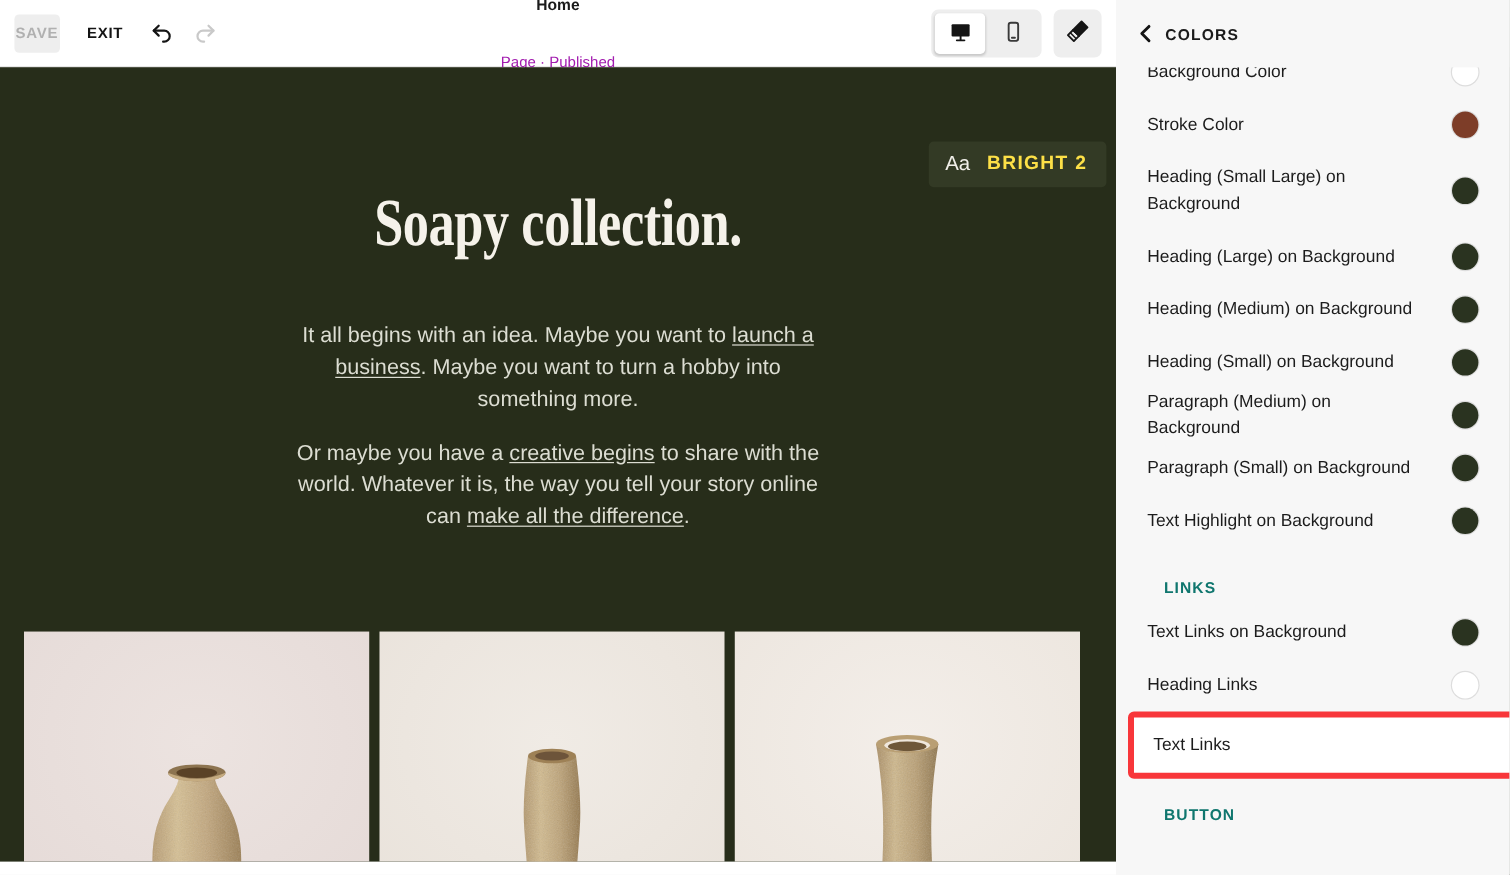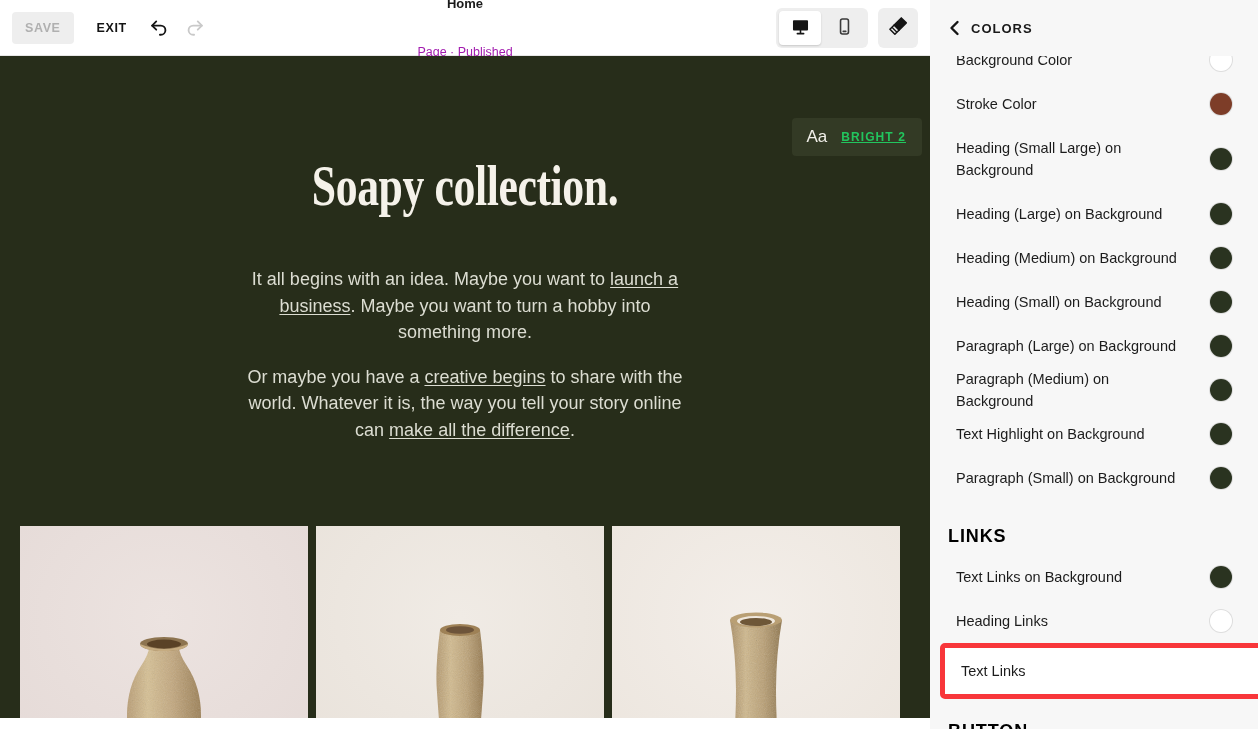--- a/index.html
+++ b/index.html
@@ -24,21 +24,21 @@
     height: 56px; width: 930px;
     display: flex; align-items: center;
     border-bottom: 1px solid #e7e7e7;
     background: #fff;
     position: relative;
   }
   .tb-left { display: flex; align-items: center; padding-left: 12px; gap: 2px; }
   .btn-save {
     background: #eeeeee; color: #b0b0b0;
     font-size: 12.5px; font-weight: bold; letter-spacing: .6px;
-    padding: 9px 13px; border-radius: 4px; border: none;
+    padding: 9px 1px; border-radius: 4px; border: none;
     font-family: "Liberation Sans", sans-serif;
     cursor: default;
   }
   .btn-exit {
     background: transparent; color: #141414;
     font-size: 12.5px; font-weight: bold; letter-spacing: .6px;
     padding: 9px 13px; border: none; border-radius: 4px;
     font-family: "Liberation Sans", sans-serif;
     cursor: pointer; margin-left: 8px;
   }
@@ -85,21 +85,21 @@
   .theme-badge {
     position: absolute; top: 62px; right: 8px;
     background: #333a25;
     border-radius: 4px;
     display: flex; align-items: center; gap: 14px;
     padding: 9px 16px 9px 14px;
     z-index: 5;
   }
   .theme-badge .aa { color: #f1efe9; font-size: 17px; font-family: "Liberation Sans", sans-serif; }
   .theme-badge .name {
-    color: #22c55e; font-size: 12px; font-weight: bold; letter-spacing: 1.1px; text-decoration: underline;
+    color: #fde047; font-size: 16px; font-weight: bold; letter-spacing: 1.1px;
   }
 
   .site-h1 {
     text-align: center;
     color: #f5f2ea;
     font-family: "Liberation Serif", serif;
     font-size: 56px;
     font-weight: bold;
     letter-spacing: -0.5px;
     margin-top: 102px;
@@ -159,22 +159,22 @@
   .row .label {
     font-size: 14.5px; color: #1c1c1c; line-height: 22px;
     max-width: 228px;
   }
   .swatch {
     width: 22px; height: 22px; border-radius: 50%;
     flex: 0 0 22px;
     box-shadow: 0 0 0 1px rgba(0,0,0,0.10);
   }
   .section-label {
-    font-size: 18px; font-weight: bold; letter-spacing: .9px;
-    color: #000000; padding: 0 18px;
+    font-size: 13px; font-weight: bold; letter-spacing: .9px;
+    color: #0f766e; padding: 0 40px;
     margin-top: 26px; margin-bottom: 8px;
   }
   .row.highlighted {
     background: #ffffff;
     border: 5px solid #f8363a;
     border-radius: 5px;
     margin: 0 0 0 10px;
     width: 322px;
     padding: 0 26px 0 16px;
     min-height: 46px;
@@ -394,33 +394,29 @@
         </div>
         <div class="row">
           <span class="label">Heading (Medium) on Background</span>
           <span class="swatch" style="background:#2a3320"></span>
         </div>
         <div class="row">
           <span class="label">Heading (Small) on Background</span>
           <span class="swatch" style="background:#2a3320"></span>
         </div>
         <div class="row">
-          <span class="label">Paragraph (Large) on Background</span>
-          <span class="swatch" style="background:#2a3320"></span>
-        </div>
-        <div class="row">
           <span class="label">Paragraph (Medium) on Background</span>
           <span class="swatch" style="background:#2a3320"></span>
         </div>
         <div class="row">
+          <span class="label">Paragraph (Small) on Background</span>
+          <span class="swatch" style="background:#2a3320"></span>
+        </div>
+        <div class="row">
           <span class="label">Text Highlight on Background</span>
-          <span class="swatch" style="background:#2a3320"></span>
-        </div>
-        <div class="row">
-          <span class="label">Paragraph (Small) on Background</span>
           <span class="swatch" style="background:#2a3320"></span>
         </div>
 
         <div class="section-label">LINKS</div>
 
         <div class="row">
           <span class="label">Text Links on Background</span>
           <span class="swatch" style="background:#2a3320"></span>
         </div>
         <div class="row">

